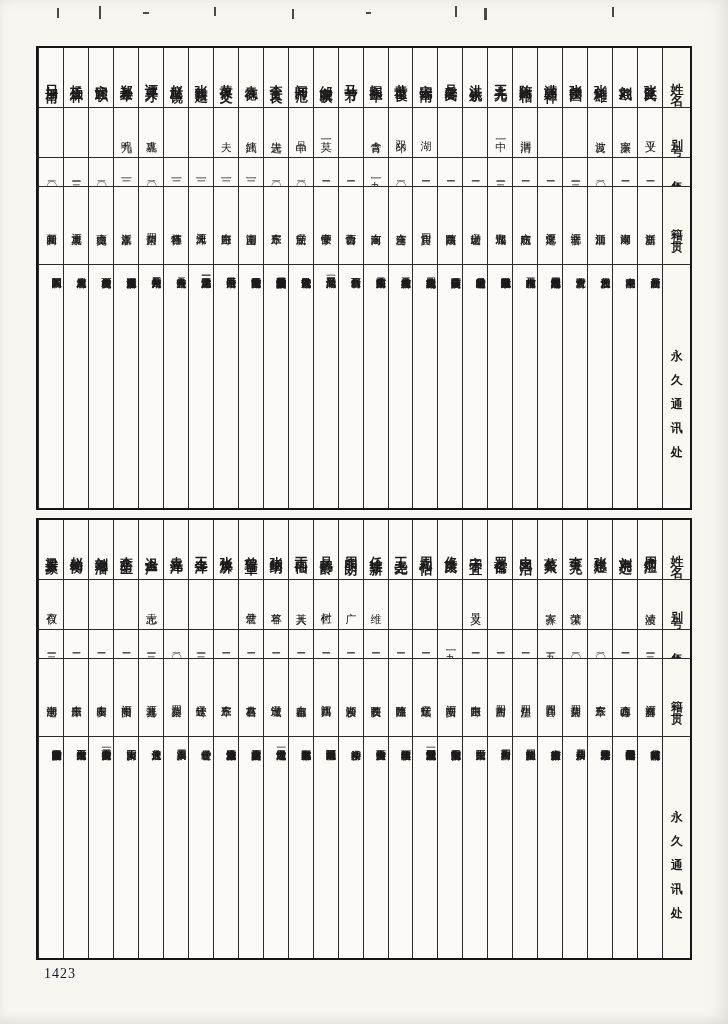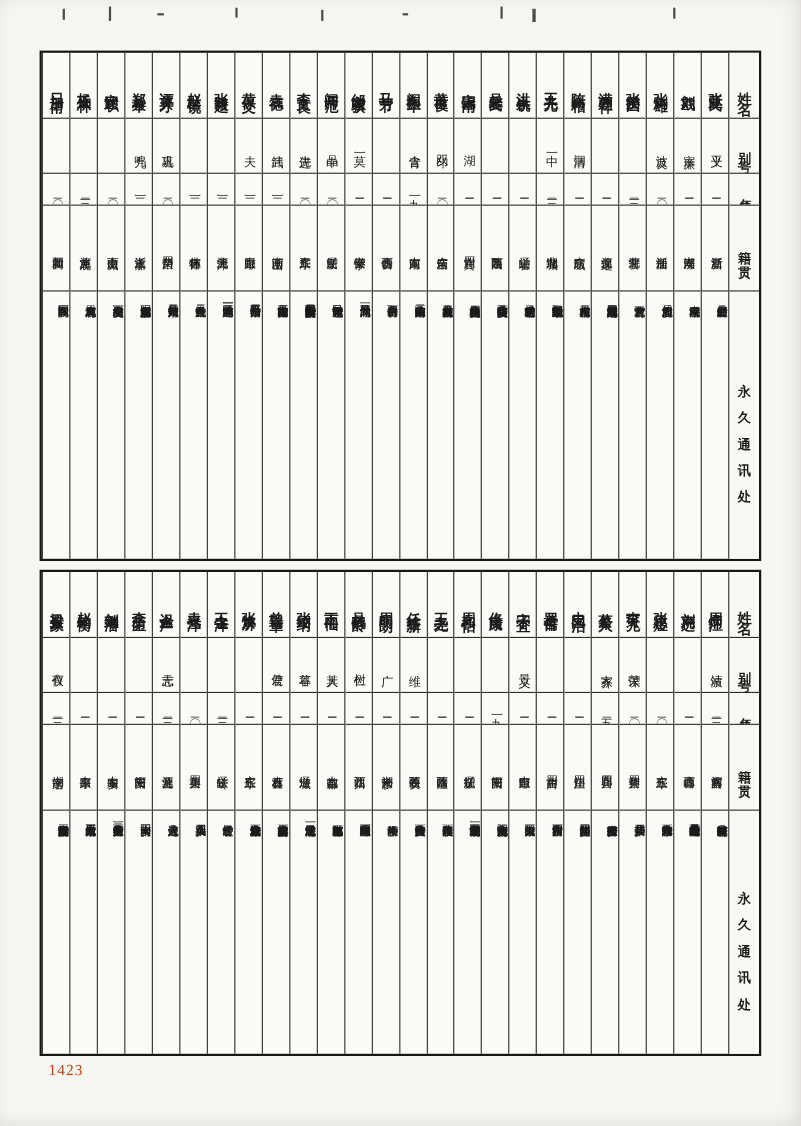--- a/index.html
+++ b/index.html
@@ -45,21 +45,21 @@
   .header-col .cell{font-weight:700;}
   .header-col .c-addr{justify-content:center;align-items:center;padding:0;}
   .header-col .c-name .vtext{font-size:13px;letter-spacing:10px;padding-top:10px;}
   .header-col .c-alias .vtext{font-size:12px;letter-spacing:8px;padding-top:8px;}
   .header-col .c-age .vtext{font-size:11px;letter-spacing:2px;padding-top:2px;}
   .header-col .c-origin .vtext{font-size:12px;letter-spacing:13px;padding-top:13px;}
   .header-col .c-addr .vtext{font-size:12px;letter-spacing:24px;padding-top:24px;}
 
   .page-number{
     position:absolute;left:44px;top:966px;
-    font-size:14px;letter-spacing:1px;color:#c2410c;
+    font-size:14px;letter-spacing:1px;color:#0f172a;
     font-family:"Liberation Serif",serif;
   }
 </style>
 </head>
 <body>
 
 <div class="page">
 
   <div class="mark" style="left:57px;top:8px;width:2px;height:10px;"></div>
   <div class="mark" style="left:99px;top:6px;width:2px;height:13px;"></div>

